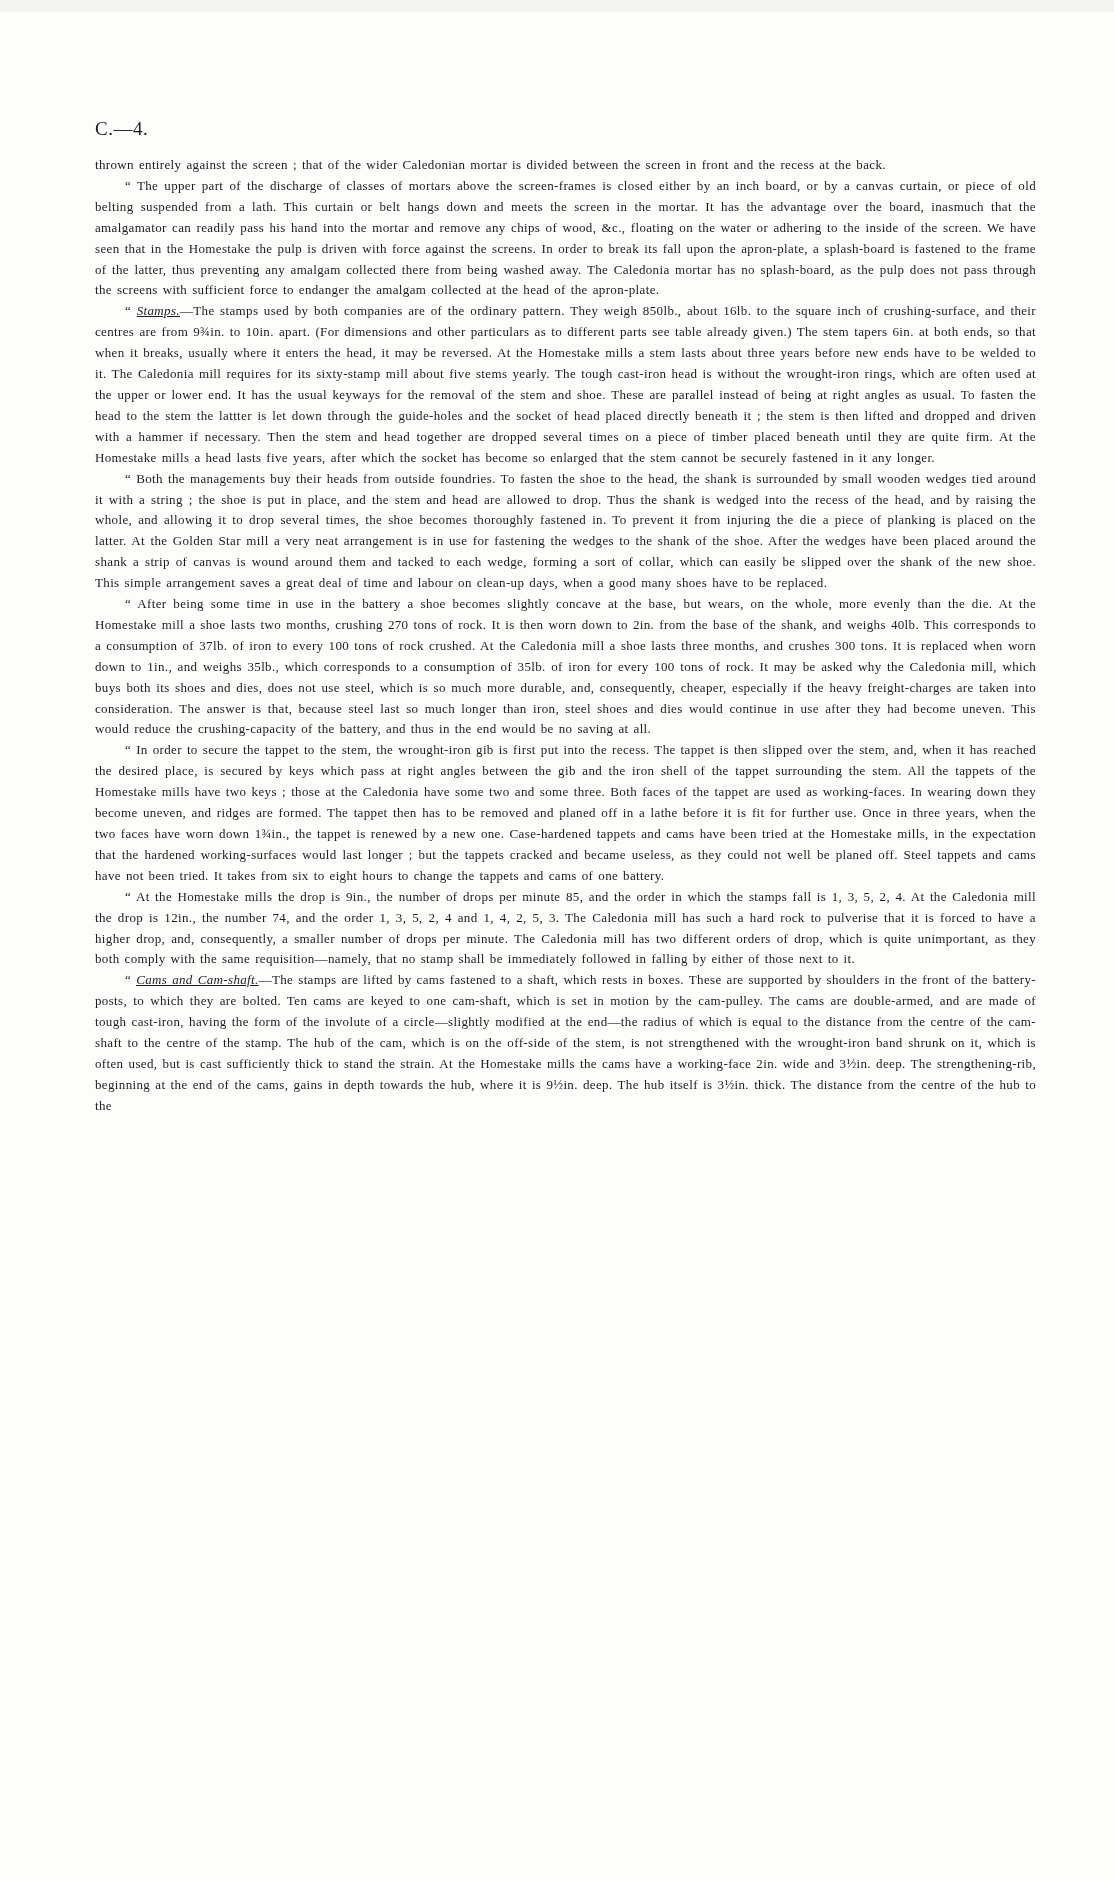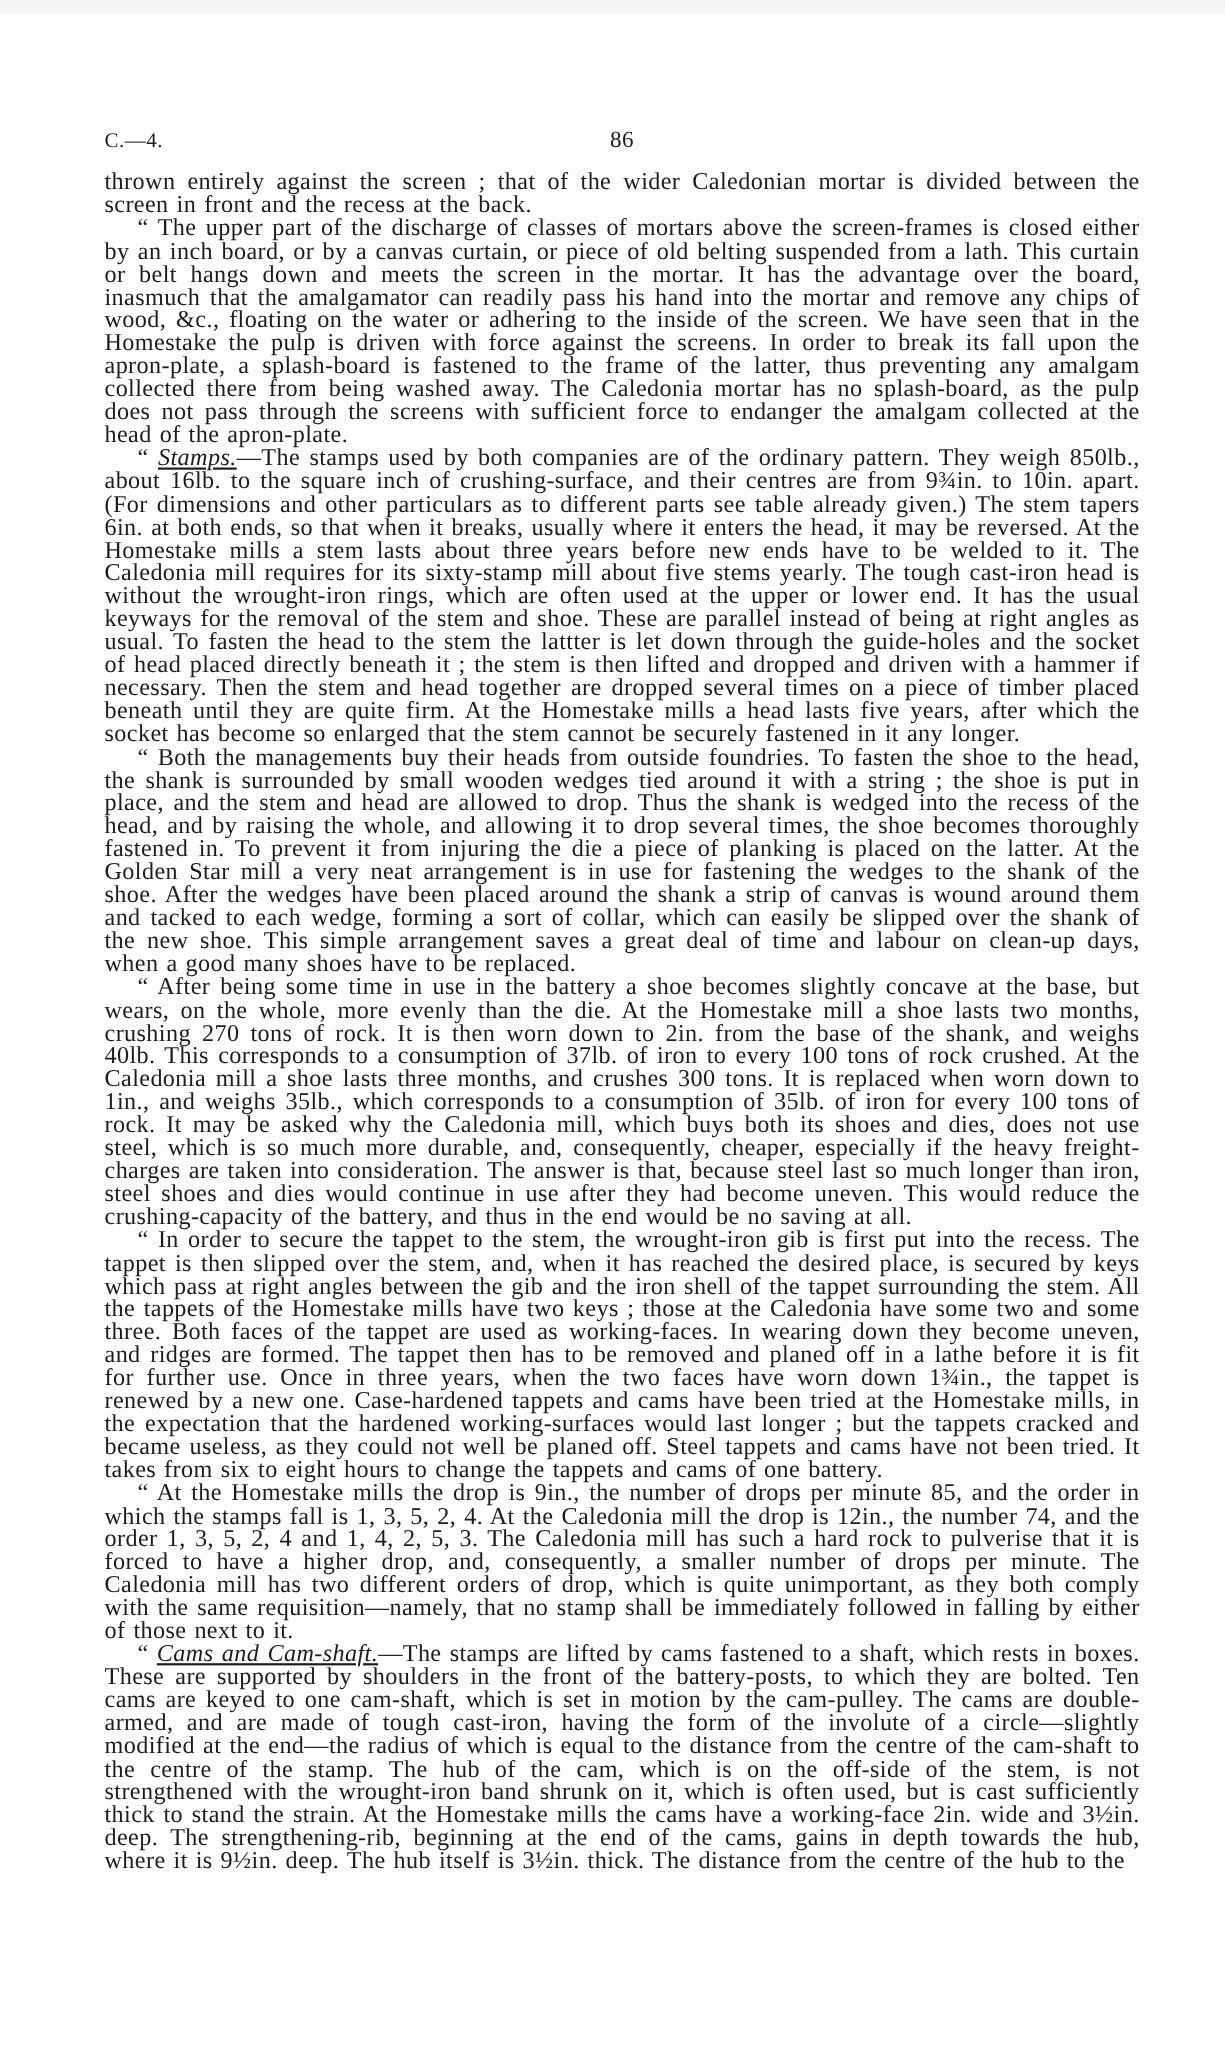--- a/index.html
+++ b/index.html
@@ -37,21 +37,21 @@
     right: 0;
     top: -3px;
     text-align: center;
     font-size: 21px;
   }
   .text-block {
     position: absolute;
     top: 143px;
     left: 95px;
     width: 941px;
-    font-size: 22px;
+    font-size: 13px;
     line-height: 20.9px;
     letter-spacing: 0.35px;
     word-spacing: 1.4px;
     text-align: justify;
   }
   .para {
     margin: 0;
   }
   .para.indent {
     text-indent: 30px;
@@ -61,21 +61,20 @@
     text-decoration: underline;
   }
 </style>
 </head>
 <body>
 
 <div class="page">
 
   <div class="running-head">
     <span class="doc-ref">C.—4.</span>
-    <span class="folio">86</span>
   </div>
 
   <div class="text-block">
 
     <p class="para"><span>thrown entirely against the screen ; that of the wider Caledonian mortar is divided between the screen in front and the recess at the back.</span></p>
 
     <p class="para indent"><span>“ </span><span>The upper part of the discharge of classes of mortars above the screen-frames is closed either by an inch board, or by a canvas curtain, or piece of old belting suspended from a lath.  This curtain or belt hangs down and meets the screen in the mortar.  It has the advantage over the board, inasmuch that the amalgamator can readily pass his hand into the mortar and remove any chips of wood, &amp;c., floating on the water or adhering to the inside of the screen.  We have seen that in the Homestake the pulp is driven with force against the screens.  In order to break its fall upon the apron-plate, a splash-board is fastened to the frame of the latter, thus preventing any amalgam collected there from being washed away.  The Caledonia mortar has no splash-board, as the pulp does not pass through the screens with sufficient force to endanger the amalgam collected at the head of the apron-plate.</span></p>
 
     <p class="para indent"><span>“ </span><i>Stamps.</i><span>—The stamps used by both companies are of the ordinary pattern.  They weigh 850lb., about 16lb. to the square inch of crushing-surface, and their centres are from 9¾in. to 10in. apart. (For dimensions and other particulars as to different parts see table already given.)  The stem tapers 6in. at both ends, so that when it breaks, usually where it enters the head, it may be reversed.  At the Homestake mills a stem lasts about three years before new ends have to be welded to it.  The Caledonia mill requires for its sixty-stamp mill about five stems yearly.  The tough cast-iron head is without the wrought-iron rings, which are often used at the upper or lower end.  It has the usual keyways for the removal of the stem and shoe.  These are parallel instead of being at right angles as usual.  To fasten the head to the stem the lattter is let down through the guide-holes and the socket of head placed directly beneath it ; the stem is then lifted and dropped and driven with a hammer if necessary.  Then the stem and head together are dropped several times on a piece of timber placed beneath until they are quite firm.  At the Homestake mills a head lasts five years, after which the socket has become so enlarged that the stem cannot be securely fastened in it any longer.</span></p>
 

